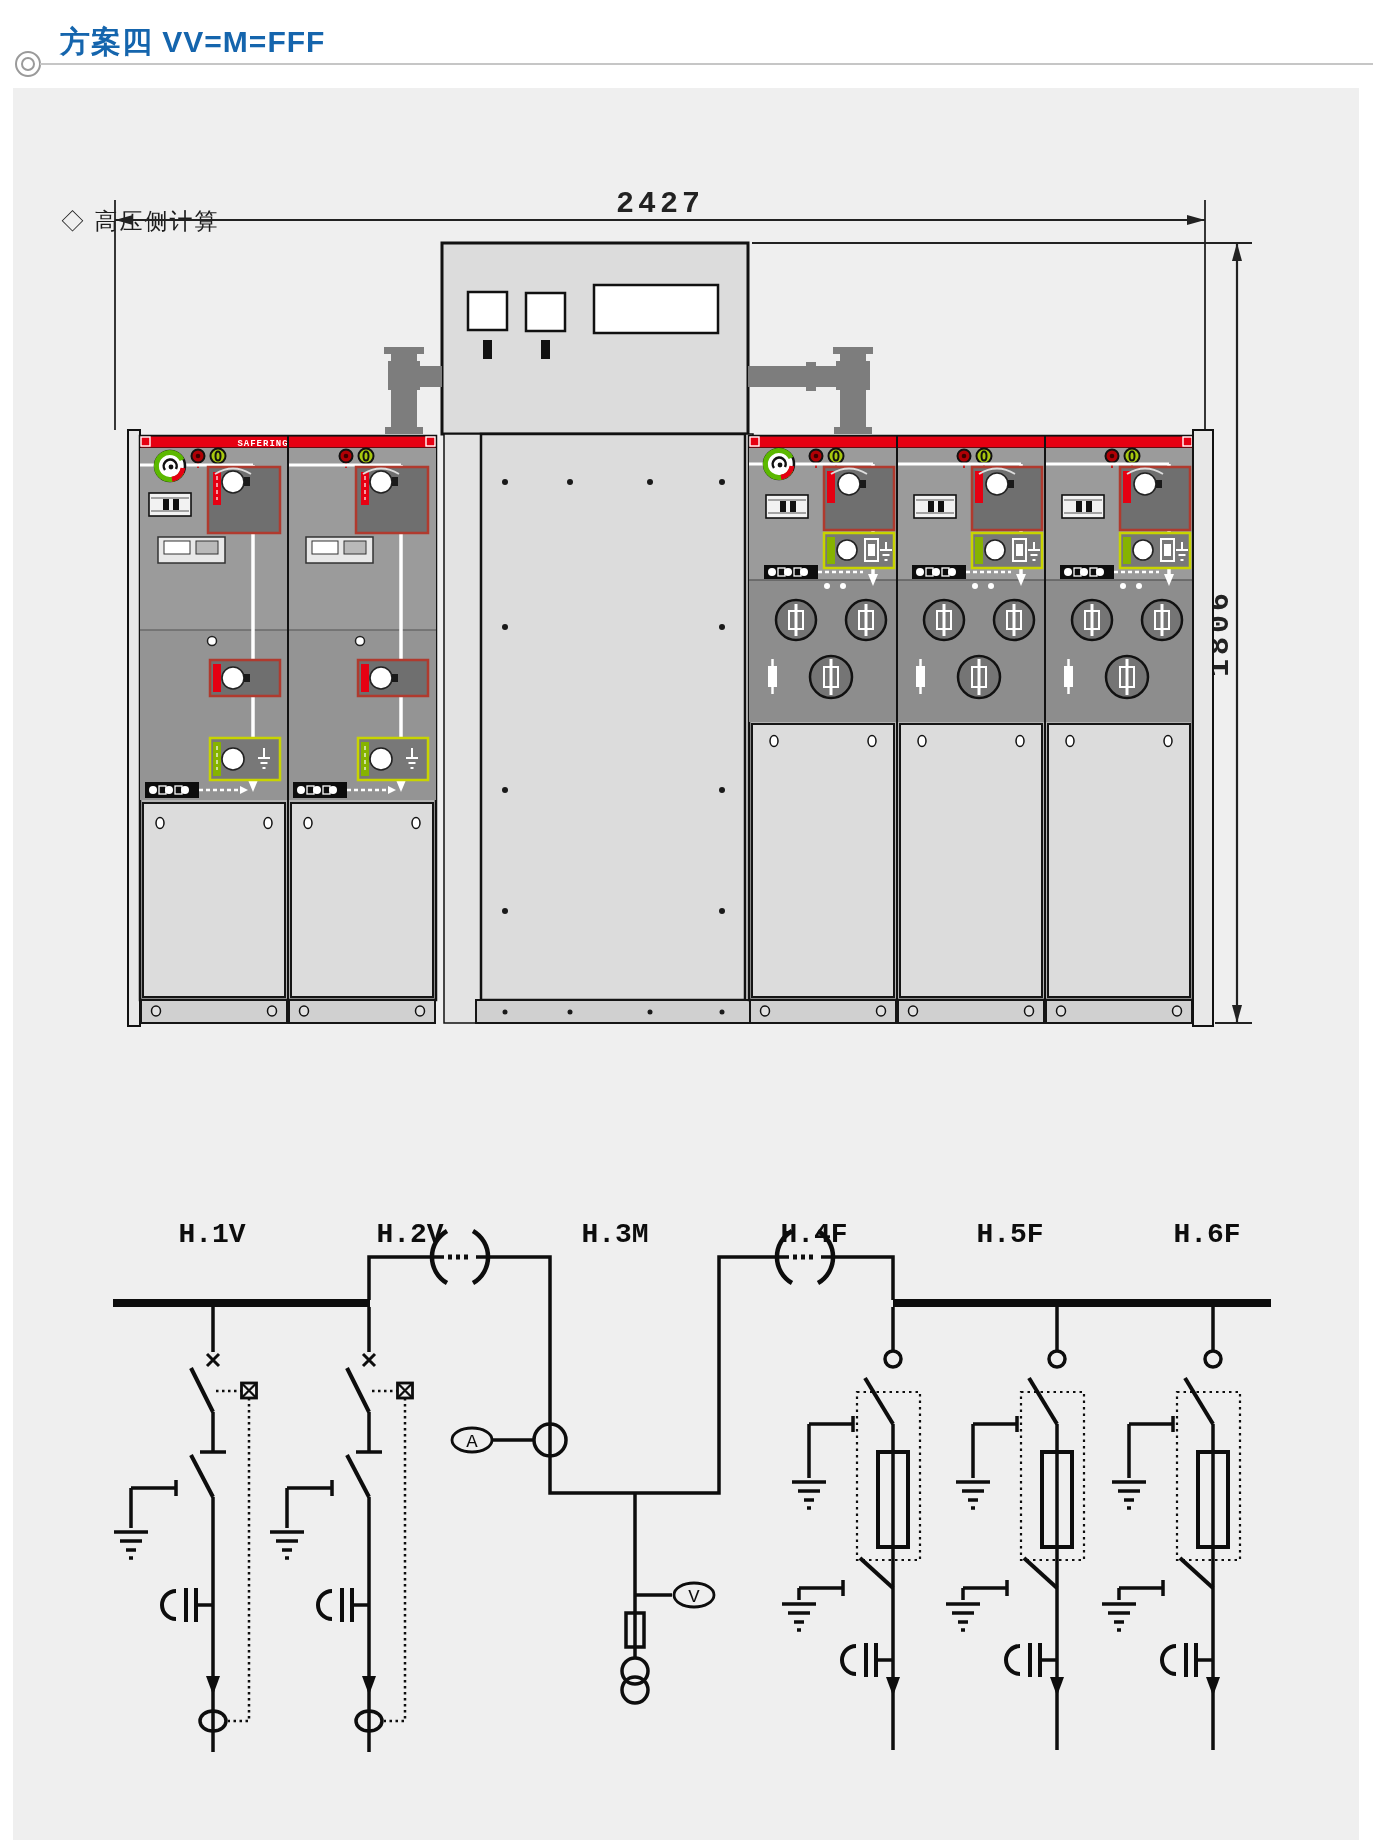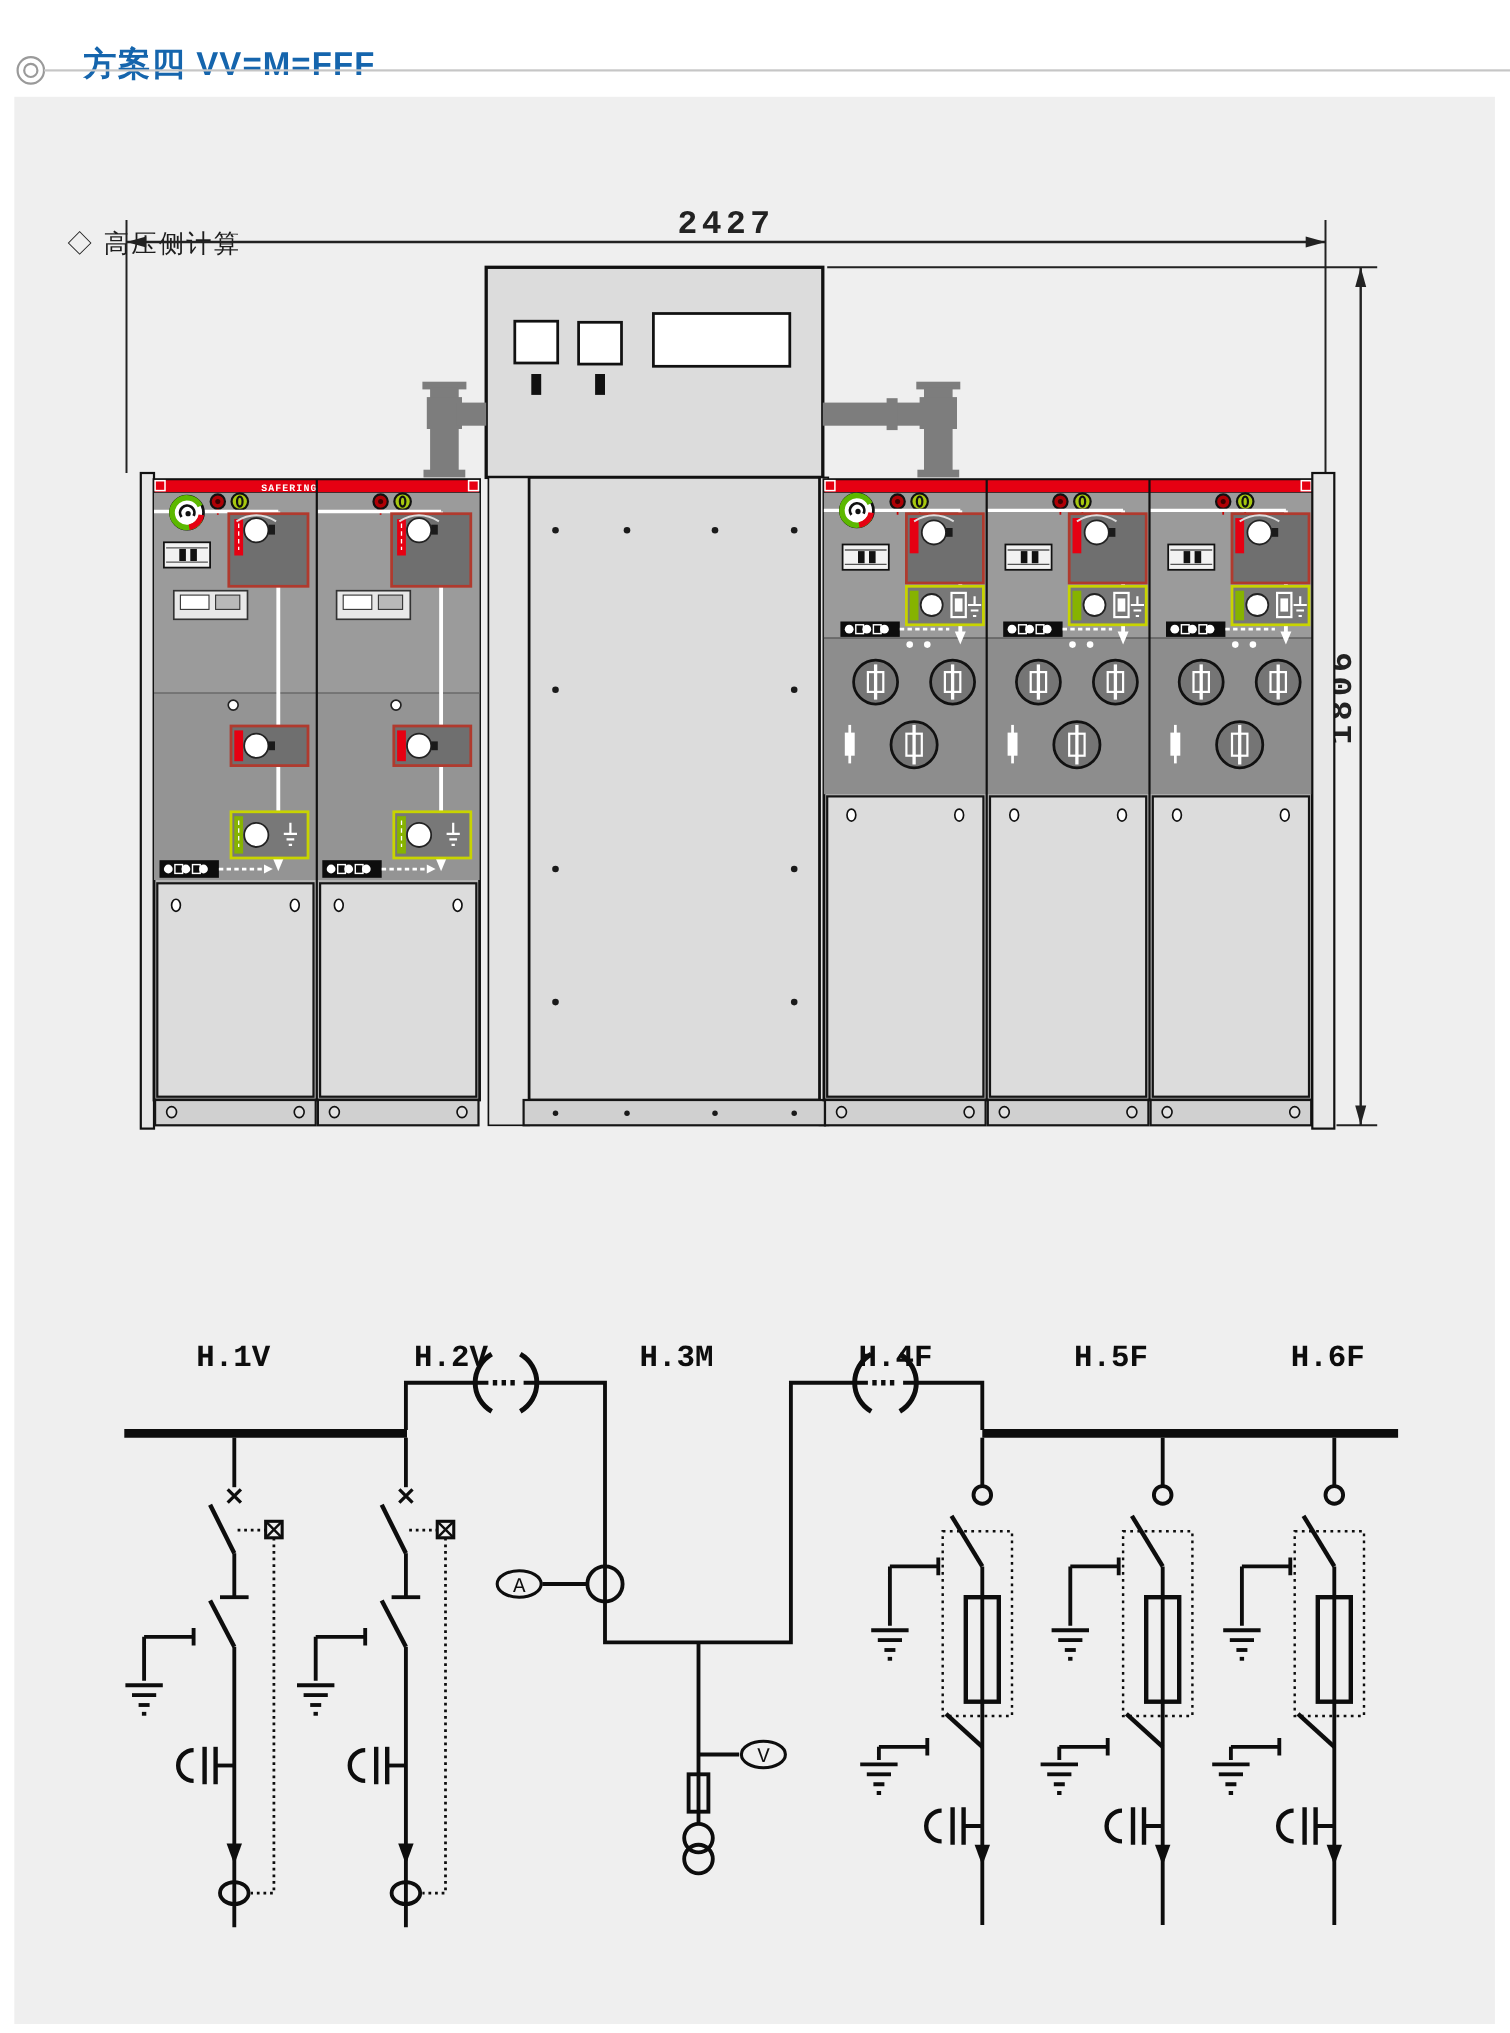--- a/index.html
+++ b/index.html
@@ -1,18 +1,18 @@
 <!DOCTYPE html>
 <html><head>
 <meta charset="utf-8">
 <style>
   html,body{margin:0;padding:0;background:#ffffff;}
   .page{position:relative;width:1373px;height:1848px;background:#ffffff;overflow:hidden;
         font-family:"Liberation Sans",sans-serif;}
-  .title-bar h1{position:absolute;left:60px;top:22px;margin:16px;font-size:30px;font-weight:bold;
+  .title-bar h1{position:absolute;left:60px;top:22px;margin:0;font-size:30px;font-weight:bold;
         color:#1565ad;letter-spacing:1px;font-family:"Liberation Sans",sans-serif;}
   .ring{position:absolute;left:15px;top:51px;width:26px;height:26px;border:2px solid #9a9a9a;
         border-radius:50%;box-sizing:border-box;background:#fff;}
   .ring::after{content:"";position:absolute;left:4px;top:4px;width:14px;height:14px;
         border:2px solid #9a9a9a;border-radius:50%;box-sizing:border-box;}
   .title-rule{position:absolute;left:40px;top:63px;width:1333px;height:2px;background:#c6c6c6;}
   .content-panel{position:absolute;left:13px;top:88px;width:1346px;height:1752px;background:#efefef;}
   .subtitle{position:absolute;left:48px;top:118px;font-size:23px;color:#1d1d1d;letter-spacing:2px;}
   svg.drawing{position:absolute;left:0;top:0;}
   text{font-family:"Liberation Mono","DejaVu Sans Mono",monospace;}

